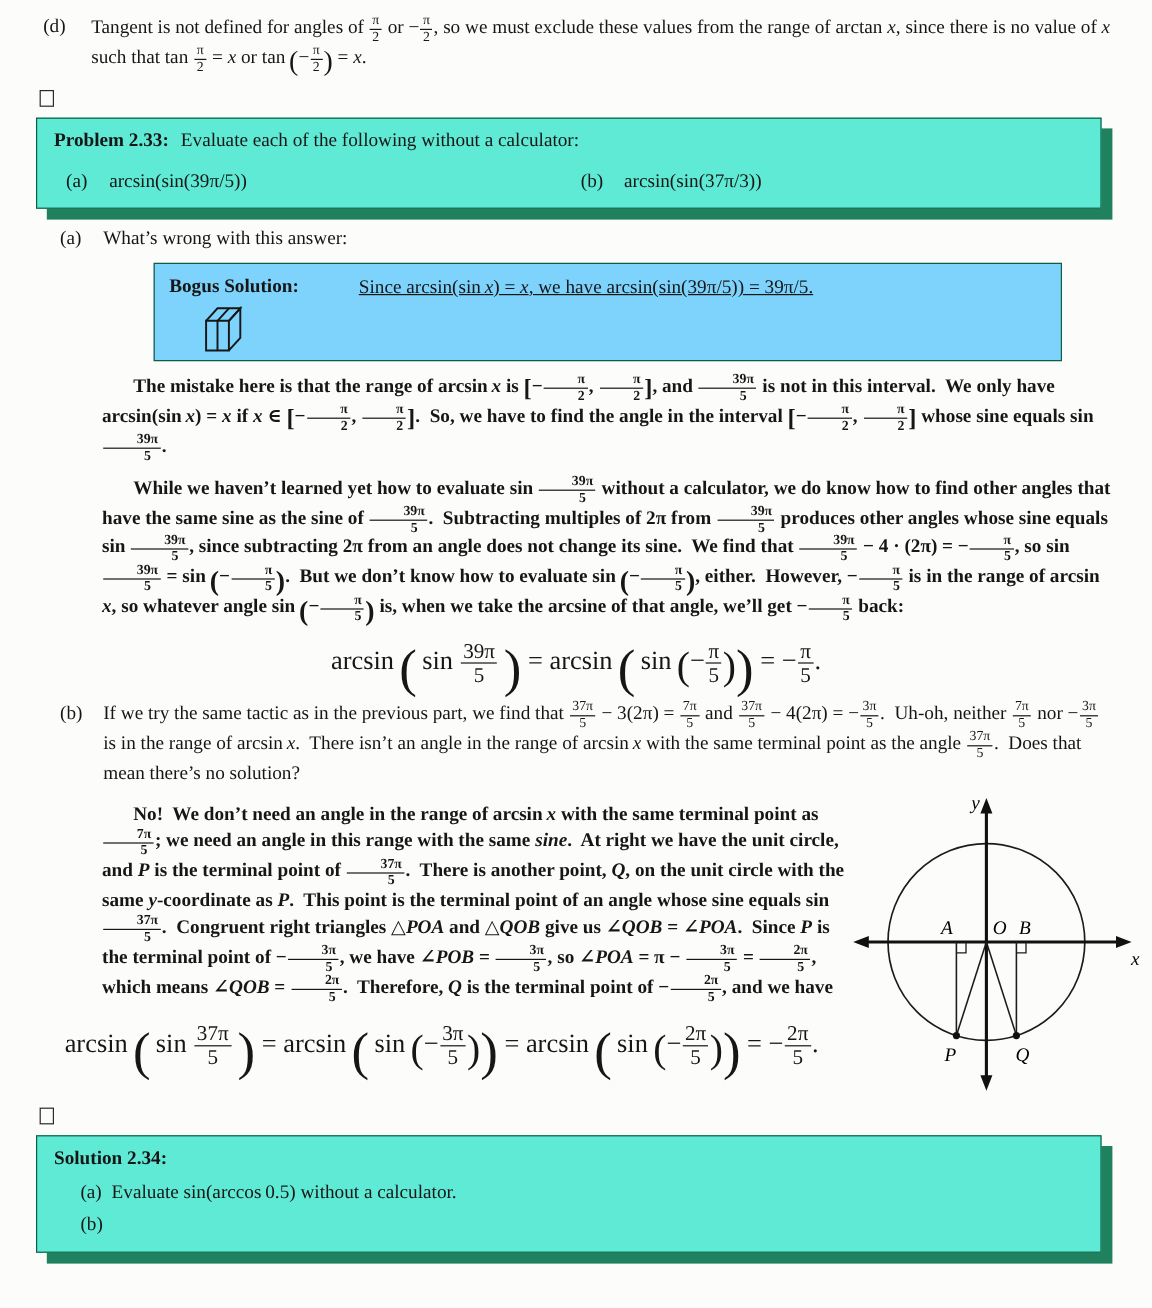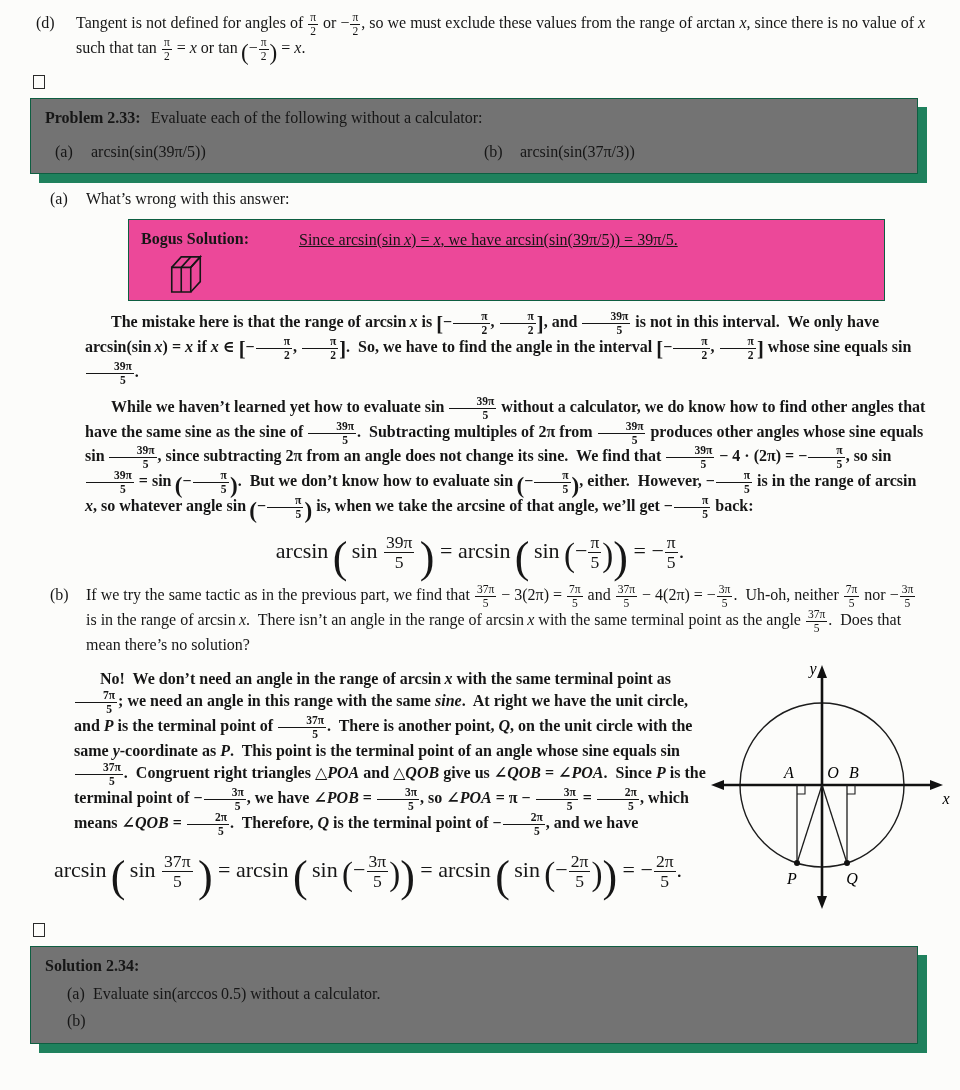--- a/index.html
+++ b/index.html
@@ -18,57 +18,57 @@
   .bb{font-size:1.28em;vertical-align:-0.18em;line-height:0;}
   i{font-style:italic;}
   
   .row-d{display:flex;margin:2px 0 0 6px;}
   .d-label{flex:none;width:40px;}
   .d-text{flex:1;}
   
   .marker{width:10px;height:12px;border:1.6px solid #2a2a2a;margin:13px 0 9px 3px;background:transparent;}
   
   .pbox{
-    position:relative;background:#737373;border:1.5px solid #0e5e41;
+    position:relative;background:#5eead4;border:1.5px solid #0e5e41;
     box-shadow:9px 9px 0 0 #1f815d;
     padding:8px 14px 10px 14px;margin-right:12px;box-sizing:border-box;
   }
   .pbox-title b{font-weight:bold;}
   .pbox-title .prompt{margin-left:10px;}
   .pbox-parts{display:flex;margin-top:12px;}
   .pbox-part{display:flex;width:50%;}
   .pbox-part .plabel{flex:none;width:46px;padding-left:10px;box-sizing:border-box;}
   .pbox-lines{margin-top:6px;}
   .pbox-line{display:flex;margin-top:5px;}
   .pbox-line .plabel{flex:none;width:48px;padding-left:22px;box-sizing:border-box;}
   
   .sol-head{font-style:italic;margin:20px 0 0 0;}
   .qa-row{display:flex;margin:14px 0 0 20px;}
   .qa-row .qlabel{flex:none;width:36px;}
   
   .bogus{
     margin:9px 0 0 98px;width:757px;box-sizing:border-box;
-    background:#ec4899;border:1.5px solid #0e5e41;
+    background:#7dd3fc;border:1.5px solid #0e5e41;
     padding:8px 14px 5px 12px;display:flex;
   }
   .bogus-left{flex:none;width:158px;}
   .bogus-left b{font-weight:bold;}
   .bogus-icon{margin:3px 0 0 26px;display:block;}
   .bogus-text{flex:1;padding-top:1px;text-decoration:underline;}
   
   .para{margin:10px 0 0 55px;text-indent:26px;font-weight:bold;}
   
   .eq{font-size:22px;text-align:center;margin:14px 0 6px 0;}
   .eq .f{font-size:0.8em;}
   .P{font-size:2.0em;vertical-align:-0.32em;line-height:0;font-weight:400;}
   .p2{font-size:1.5em;vertical-align:-0.26em;line-height:0;}
   
   .fig-section{display:flex;margin-top:2px;}
   .fig-left{width:676px;flex:none;}
-  .fig-left .para{margin-left:44px;}
+  .fig-left .para{margin-left:55px;}
   .fig-left .eq{margin-top:16px;}
   .fig-right{flex:1;display:flex;justify-content:center;align-items:flex-start;padding-top:2px;}
   .figlabel{font-style:italic;font-size:16px;font-family:"Liberation Serif",serif;}
 </style>
 </head>
 <body>
 
 <div class="page">
 
   <div class="row-d">

